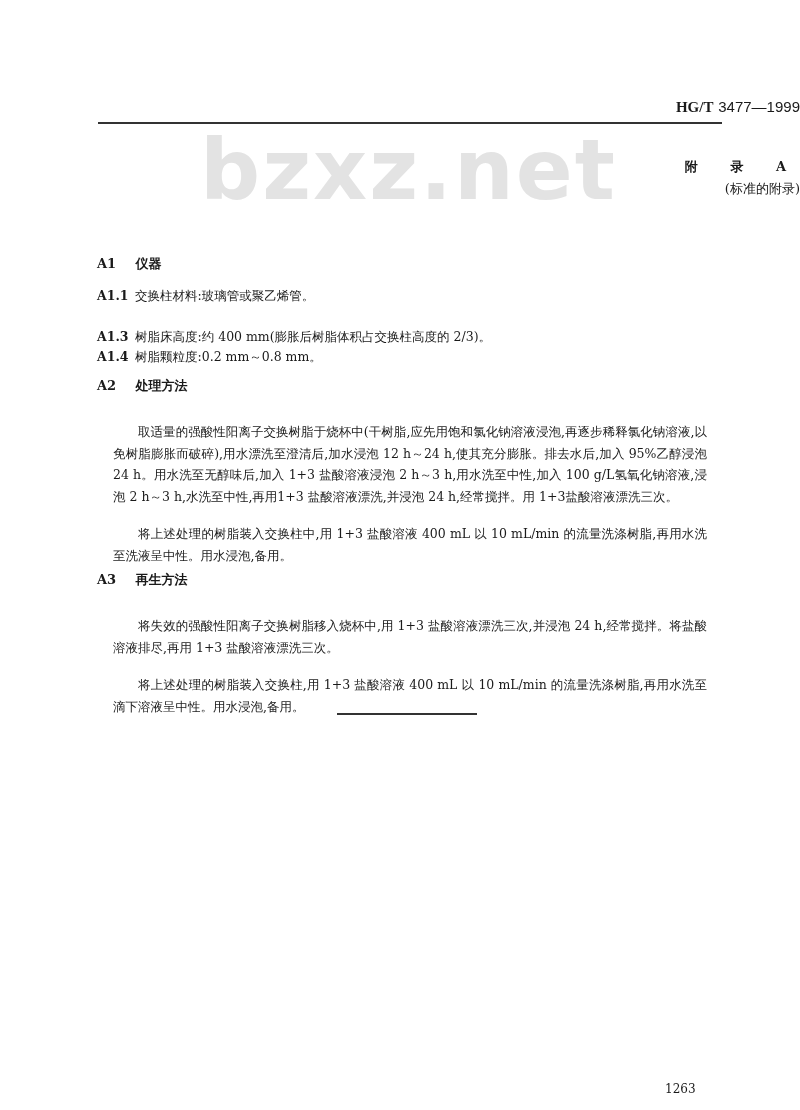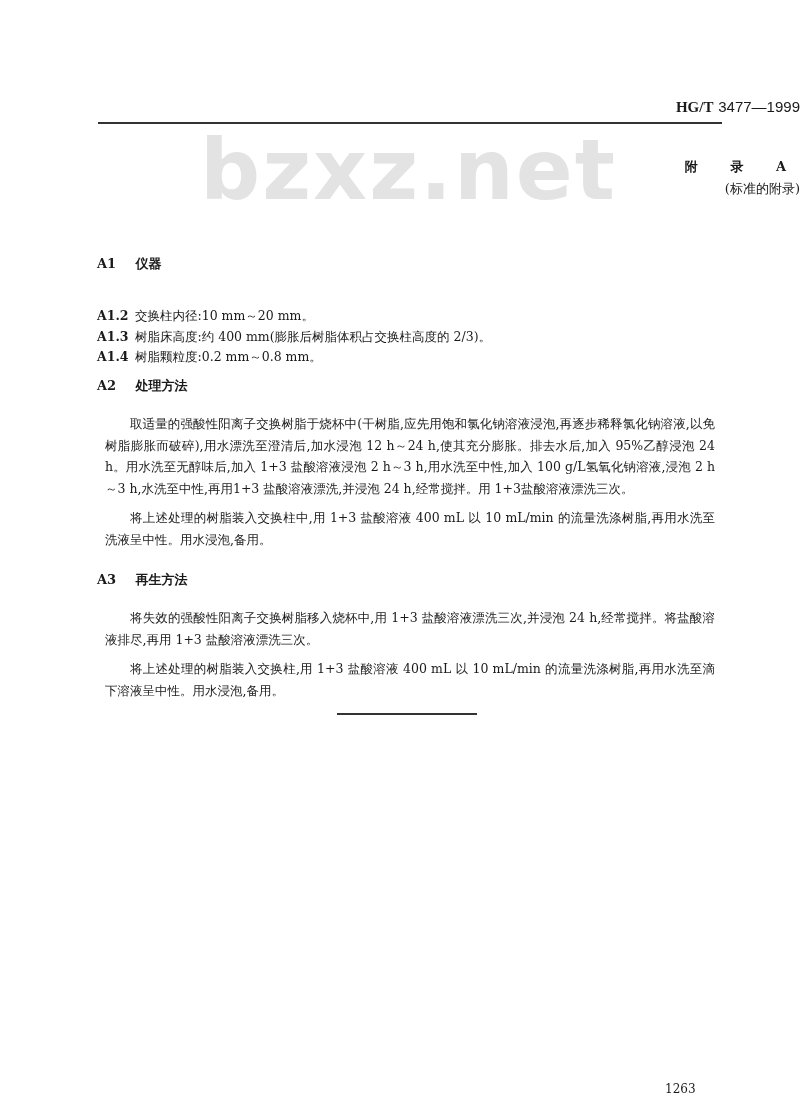--- a/index.html
+++ b/index.html
@@ -15,21 +15,21 @@
   .center { position: absolute; left: 0; width: 800px; text-align: right; z-index: 1; }
   .appx { top: 158px; font-size: 13px; font-weight: bold; letter-spacing: 14px; }
   .appx-sub { top: 180px; font-size: 13px; }
   .appx-title { top: 202px; font-size: 13px; font-weight: bold; letter-spacing: 1px; }
   .sec { position: absolute; left: 97px; font-size: 13px; font-weight: bold; z-index: 1; }
   .sec .no { display: inline-block; width: 34px; }
   .item { position: absolute; left: 97px; font-size: 12.5px; z-index: 1; }
   .item .no { display: inline-block; width: 38px; font-weight: bold; }
   .para { position: absolute; left: 97px; width: 626px; font-size: 12.5px; line-height: 21.5px; z-index: 1;
           text-align: justify; }
-  .para p { margin: 8px; text-indent: 2em; }
+  .para p { margin: 16px; text-indent: 2em; }
   .endrule { position: absolute; top: 713px; left: 337px; width: 140px; height: 1.5px; background: #333; }
   .pageno { position: absolute; top: 1082px; left: 665px; font-size: 12px; }
 </style>
 </head>
 <body>
 
 <div class="page">
   <div class="watermark">bzxz.net</div>
 
   <div class="hdr">
@@ -38,22 +38,22 @@
   </div>
   <div class="rule"></div>
 
   <div class="center appx">附 录 A</div>
   <div class="center appx-sub">(标准的附录)</div>
 
   <div class="sec" style="top:255px">
     <span class="no">A1</span>
     <span>仪器</span>
   </div>
-  <div class="item" style="top:308px">
-    <span class="no">A1.2</span><span>交换柱内径:10 mm～20 mm。</span>
+  <div class="item" style="top:288px">
+    <span class="no">A1.1</span><span>交换柱材料:玻璃管或聚乙烯管。</span>
   </div>
   <div class="item" style="top:329px">
     <span class="no">A1.3</span><span>树脂床高度:约 400 mm(膨胀后树脂体积占交换柱高度的 2/3)。</span>
   </div>
   <div class="item" style="top:349px">
     <span class="no">A1.4</span><span>树脂颗粒度:0.2 mm～0.8 mm。</span>
   </div>
 
   <div class="sec" style="top:377px">
     <span class="no">A2</span>

